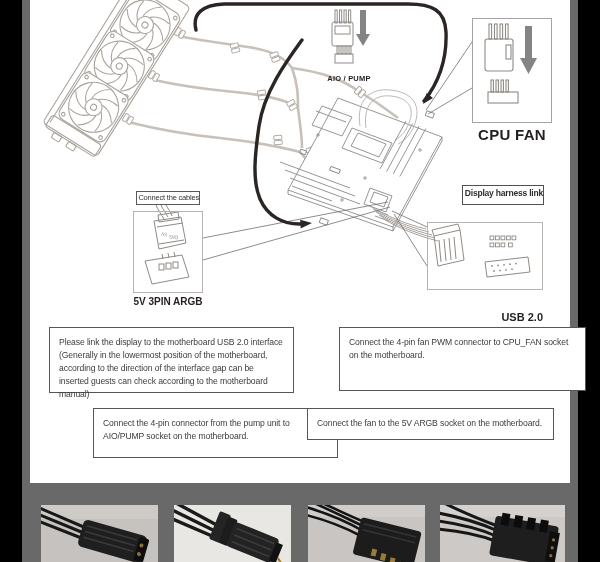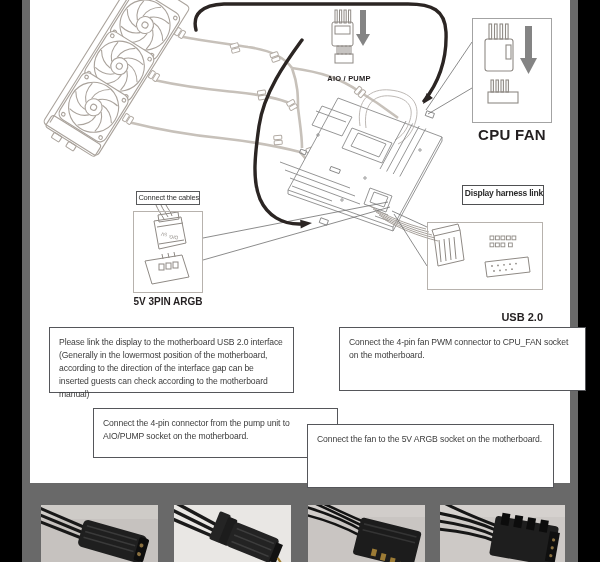--- a/index.html
+++ b/index.html
@@ -22,21 +22,21 @@
     font-size:8.5px;line-height:14px;font-weight:700;letter-spacing:-.2px;color:#2c2c2c;}
   .outline-box{position:absolute;border:1px solid #b7b2ad;box-sizing:border-box;}
   .box-cpufan{left:472px;top:18px;width:80px;height:105px;border-color:#a3a3a3;}
   .box-argb{left:133px;top:211px;width:70px;height:82px;}
   .box-usb{left:427px;top:222px;width:116px;height:68px;}
   .instruction{position:absolute;background:#fff;border:1.5px solid #55565a;box-sizing:border-box;
     color:#3c3c3c;font-size:8.6px;line-height:13px;padding:8px 9px;letter-spacing:-.1px;}
   .ib1{left:49px;top:327px;width:245px;height:66px;}
   .ib2{left:307px;top:327px;width:247px;height:64px;margin-left:32px;}
   .ib3{left:49px;top:408px;width:245px;height:50px;margin-left:44px;}
-  .ib4{left:307px;top:424px;width:247px;height:64px;}
+  .ib4{left:307px;top:408px;width:247px;height:32px;}
   .photo{position:absolute;top:505px;height:57px;overflow:hidden;}
   .p1{left:41px;width:117px;}
   .p2{left:174px;width:117px;}
   .p3{left:308px;width:117px;}
   .p4{left:440px;width:125px;}
 </style>
 </head>
 <body>
 
 <div class="frame"></div>

